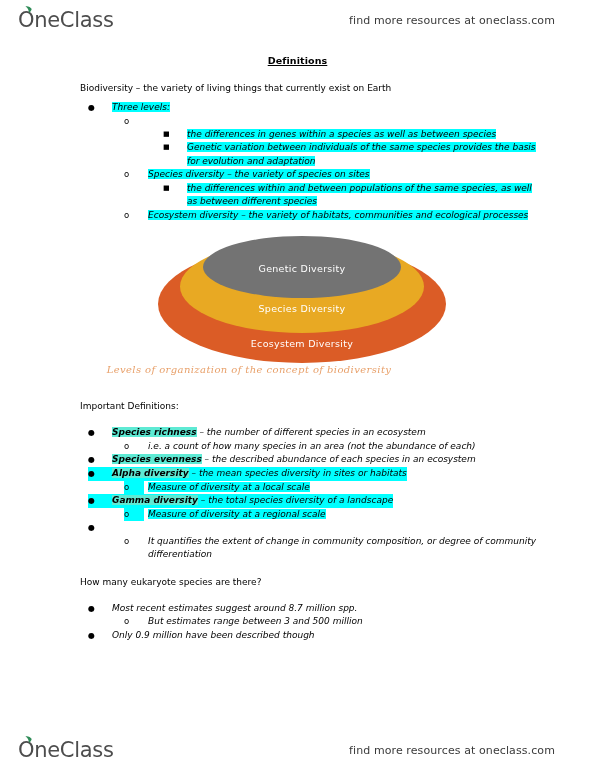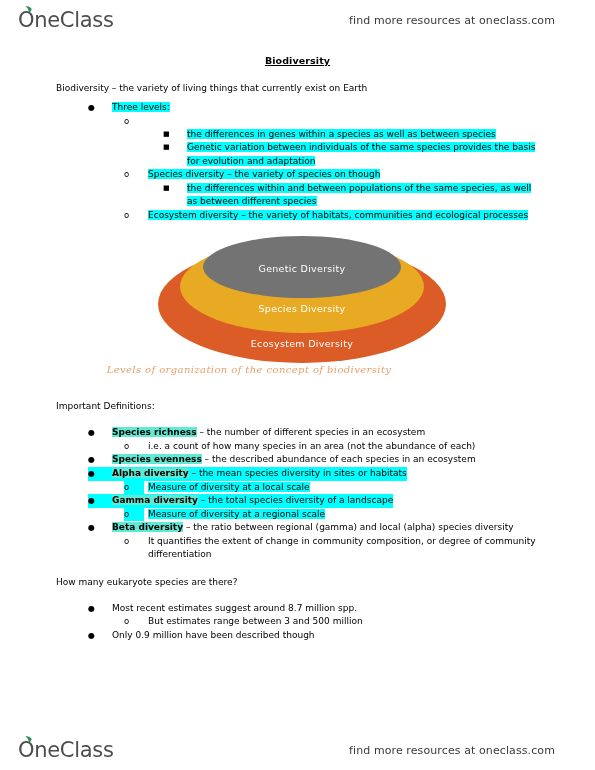--- a/index.html
+++ b/index.html
@@ -77,21 +77,21 @@
     font-weight: 600;
     text-decoration: underline;
     margin: 0 0 16px 0;
     letter-spacing: 0.1px;
   }
 
   .para {
     font-size: 9px;
     font-family: "DejaVu Sans", sans-serif;
     margin: 0 0 6px 0;
-    padding-left: 56px;
+    padding-left: 80px;
     padding-right: 55px;
     line-height: 1.45;
   }
   .para.tight { margin-bottom: 3px; }
 
   
   .row {
     display: flex;
     align-items: flex-start;
     font-size: 9px;
@@ -101,20 +101,21 @@
     padding-right: 52px;
   }
   .row .bullet {
     flex: 0 0 auto;
     text-align: left;
     font-family: "DejaVu Sans", sans-serif;
   }
   .row .rtext {
     flex: 0 1 auto;
     padding-left: 4px;
+    font-style: italic;
   }
 
   
   .lvl1 { padding-left: 88px; }
   .lvl2 { padding-left: 124px; }
   .lvl3 { padding-left: 163px; }
 
   .lvl1 .bullet { width: 20px; font-size: 8px; line-height: 1.7; }
   .lvl2 .bullet { width: 20px; font-size: 8.5px; line-height: 1.55; }
   .lvl3 .bullet { width: 20px; font-size: 7px; line-height: 1.9; }
@@ -198,21 +199,21 @@
     <span class="logo-text">OneClass</span>
     <svg class="logo-leaf" viewBox="0 0 10 9">
       <path d="M5 9 C5 5 3 2 0.5 0.5 C4 0 7 1.5 8.5 4 C7.5 7 6.5 8 5 9 Z" fill="#2E8B57"></path>
     </svg>
   </div>
   <div class="resources-text">find more resources at oneclass.com</div>
 </div>
 
 <div class="doc">
 
-  <div class="doc-title">Biodiversity</div>
+  <div class="doc-title">Definitions</div>
 
   <div class="para">Biodiversity – the variety of living things that currently exist on Earth</div>
 
   <div class="row lvl1">
     <span class="bullet">●</span>
     <span class="rtext"><span class="hl-cyan">Three levels:</span></span>
   </div>
 
   <div class="row lvl2">
     <span class="bullet">o</span>
@@ -221,21 +222,21 @@
     <span class="bullet">■</span>
     <span class="rtext"><span class="hl-cyan">the differences in genes within a species as well as between species</span></span>
   </div>
   <div class="row lvl3">
     <span class="bullet">■</span>
     <span class="rtext"><span class="hl-cyan">Genetic variation between individuals of the same species provides the basis for evolution and adaptation</span></span>
   </div>
 
   <div class="row lvl2">
     <span class="bullet">o</span>
-    <span class="rtext"><span class="hl-cyan">Species diversity – the variety of species on though</span></span>
+    <span class="rtext"><span class="hl-cyan">Species diversity – the variety of species on sites</span></span>
   </div>
   <div class="row lvl3">
     <span class="bullet">■</span>
     <span class="rtext"><span class="hl-cyan">the differences within and between populations of the same species, as well as between different species</span></span>
   </div>
 
   <div class="row lvl2">
     <span class="bullet">o</span>
     <span class="rtext"><span class="hl-cyan">Ecosystem diversity – the variety of habitats, communities and ecological processes</span></span>
   </div>
@@ -285,21 +286,20 @@
     <span class="bullet hl-cyan">●</span>
     <span class="rtext hl-cyan"><span class="hl-yellow b">Gamma diversity</span><span> – the total species diversity of a landscape</span></span>
   </div>
   <div class="row lvl2">
     <span class="bullet hl-cyan">o</span>
     <span class="rtext"><span class="hl-cyan">Measure of diversity at a regional scale</span></span>
   </div>
 
   <div class="row lvl1">
     <span class="bullet">●</span>
-    <span class="rtext"><span class="hl-yellow b">Beta diversity</span><span> – the ratio between regional (gamma) and local (alpha) species diversity</span></span>
   </div>
   <div class="row lvl2">
     <span class="bullet">o</span>
     <span class="rtext"><span>It quantifies the extent of change in community composition, or degree of community differentiation</span></span>
   </div>
 
   <div class="spacer-md"></div>
 
   <div class="para tight">How many eukaryote species are there?</div>
   <div class="spacer-sm"></div>

